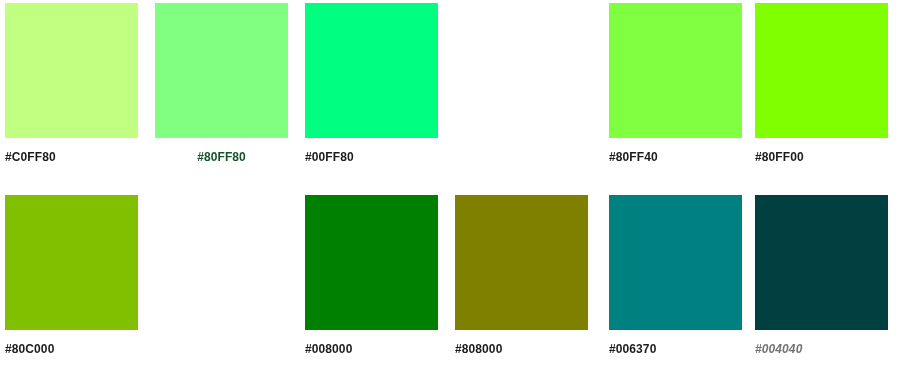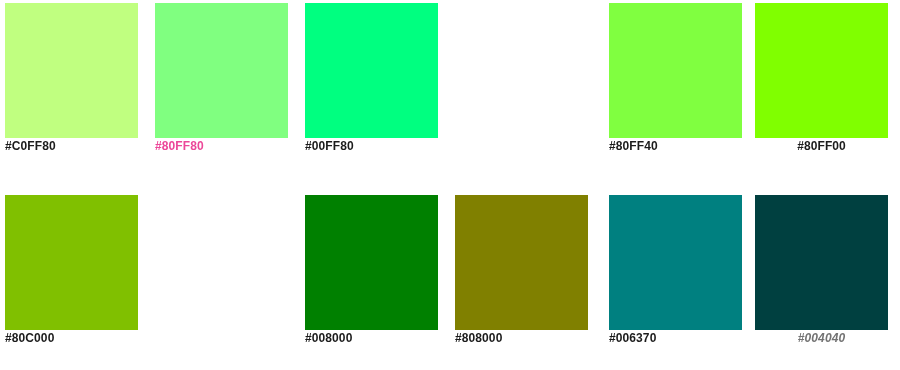--- a/index.html
+++ b/index.html
@@ -35,31 +35,31 @@
   .swatch-cell {
     position: absolute;
     top: 0;
     width: 133px;
   }
   .col-0 { left: 5px; }
   .col-1 { left: 155px; }
   .col-2 { left: 305px; }
   .col-3 { left: 455px; }
   .col-4 { left: 609px; }
-  .col-5 { left: 755px; text-align: center; }
+  .col-5 { left: 755px; }
 
   .swatch-chip {
     width: 133px;
     height: 135px;
     display: block;
   }
 
   .swatch-label {
     display: block;
-    margin-top: 1px;
+    margin-top: 12px;
     font-family: "Liberation Sans", sans-serif;
     font-size: 12px;
     font-weight: bold;
     line-height: 14px;
     letter-spacing: 0.1px;
     color: #1c1c1c;
     white-space: nowrap;
   }
 </style>
 </head>
@@ -69,21 +69,21 @@
 
   <div class="swatch-row row-0">
 
     <div class="swatch-cell col-0">
       <span class="swatch-chip" style="background-color: rgb(192, 255, 128);"></span>
       <span class="swatch-label" style="color: rgb(28, 28, 28);">#C0FF80</span>
     </div>
 
     <div class="swatch-cell col-1">
       <span class="swatch-chip" style="background-color: rgb(128, 255, 128);"></span>
-      <span class="swatch-label" style="color: #ec4899;">#80FF80</span>
+      <span class="swatch-label" style="color: #14532d; text-align: center;">#80FF80</span>
     </div>
 
     <div class="swatch-cell col-2">
       <span class="swatch-chip" style="background-color: rgb(0, 255, 128);"></span>
       <span class="swatch-label" style="color: rgb(28, 28, 28);">#00FF80</span>
     </div>
 
 
     <div class="swatch-cell col-4">
       <span class="swatch-chip" style="background-color: rgb(128, 255, 64);"></span>

